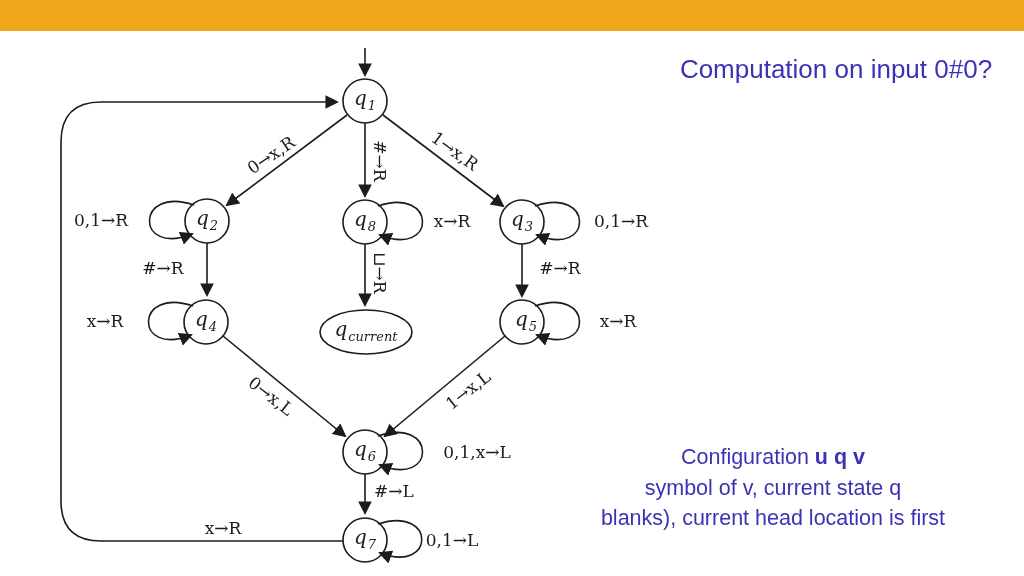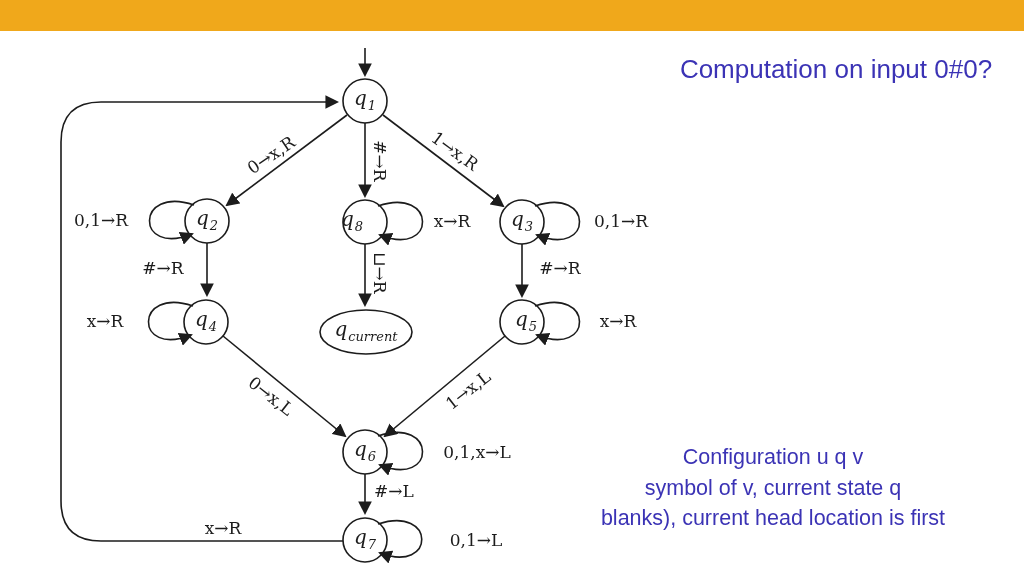--- a/index.html
+++ b/index.html
@@ -3,21 +3,21 @@
 <meta charset="utf-8">
 <style>
   html,body{margin:0;padding:0;background:#888;}
   .slide{position:relative;width:1024px;height:576px;background:var(--paper,#ffffff);
          overflow:hidden;font-family:"Liberation Sans",sans-serif;}
   .topbar{position:absolute;left:0;top:0;width:1024px;height:31px;background:var(--bar,#F0A81B);}
   .question{position:absolute;left:650px;top:54px;width:372px;text-align:center;
             font-size:26px;color:var(--blue,#3B33B5);}
   .config{position:absolute;left:533px;top:442px;width:480px;text-align:center;
           font-size:21.5px;line-height:30.5px;color:var(--blue,#3B33B5);}
-  .config .b{font-weight:normal;}
+  .config .b{font-weight:bold;}
   .diagram{position:absolute;left:0;top:0;width:1016px;height:576px;}
   .diagram svg{position:absolute;left:0;top:0;}
   .ink{stroke:var(--ink,#1c1c1c);fill:none;stroke-width:1.6;}
   .node{stroke:var(--ink,#1c1c1c);fill:#ffffff;stroke-width:1.6;}
   .state-label{position:absolute;transform:translate(-50%,-54%);color:var(--ink,#1c1c1c);
                font-family:"DejaVu Serif",serif;font-style:italic;font-size:20px;white-space:nowrap;}
   .state-label .ssub{font-size:13px;font-style:italic;margin-left:1px;}
   .elabel{position:absolute;transform:translate(-50%,-50%);color:var(--ink,#1c1c1c);
           font-family:"DejaVu Serif","DejaVu Sans",serif;font-size:17px;white-space:nowrap;}
 </style>
@@ -64,21 +64,21 @@
       <path class="ink" d="M193 306 C134 286 134 358 191 335" marker-end="url(#arr)"></path>
       <path class="ink" d="M378 206 C437 186 437 258 380 235" marker-end="url(#arr)"></path>
       <path class="ink" d="M535 206 C594 186 594 258 537 235" marker-end="url(#arr)"></path>
       <path class="ink" d="M535 306 C594 286 594 358 537 335" marker-end="url(#arr)"></path>
       <path class="ink" d="M378 436 C437 416 437 488 380 465" marker-end="url(#arr)"></path>
       <path class="ink" d="M378 524 C436 505 436 574 380 553" marker-end="url(#arr)"></path>
     </svg>
 
     <div class="state-label" style="left:365px;top:101px"><span>q</span><sub class="ssub">1</sub></div>
     <div class="state-label" style="left:207px;top:221px"><span>q</span><sub class="ssub">2</sub></div>
-    <div class="state-label" style="left:352px;top:222px"><span>q</span><sub class="ssub">8</sub></div>
+    <div class="state-label" style="left:365px;top:222px"><span>q</span><sub class="ssub">8</sub></div>
     <div class="state-label" style="left:522px;top:222px"><span>q</span><sub class="ssub">3</sub></div>
     <div class="state-label" style="left:206px;top:322px"><span>q</span><sub class="ssub">4</sub></div>
     <div class="state-label" style="left:526px;top:322px"><span>q</span><sub class="ssub">5</sub></div>
     <div class="state-label" style="left:366px;top:332px"><span>q</span><sub class="ssub">current</sub></div>
     <div class="state-label" style="left:365px;top:452px"><span>q</span><sub class="ssub">6</sub></div>
     <div class="state-label" style="left:365px;top:540px"><span>q</span><sub class="ssub">7</sub></div>
 
     <div class="elabel" style="left:271px;top:155px;transform:translate(-50%,-50%) rotate(-34deg)">0→x,R</div>
     <div class="elabel" style="left:455px;top:151px;transform:translate(-50%,-50%) rotate(36deg)">1→x,R</div>
     <div class="elabel" style="left:380px;top:161px;transform:translate(-50%,-50%) rotate(90deg)">#→R</div>
@@ -87,21 +87,21 @@
     <div class="elabel" style="left:621px;top:221px">0,1→R</div>
     <div class="elabel" style="left:163px;top:268px">#→R</div>
     <div class="elabel" style="left:560px;top:268px">#→R</div>
     <div class="elabel" style="left:380px;top:273px;transform:translate(-50%,-50%) rotate(90deg)">⊔→R</div>
     <div class="elabel" style="left:105px;top:321px">x→R</div>
     <div class="elabel" style="left:618px;top:321px">x→R</div>
     <div class="elabel" style="left:271px;top:396px;transform:translate(-50%,-50%) rotate(38deg)">0→x,L</div>
     <div class="elabel" style="left:468px;top:390px;transform:translate(-50%,-50%) rotate(-38deg)">1→x,L</div>
     <div class="elabel" style="left:477px;top:452px">0,1,x→L</div>
     <div class="elabel" style="left:394px;top:491px">#→L</div>
-    <div class="elabel" style="left:476px;top:540px">0,1→L</div>
+    <div class="elabel" style="left:452px;top:540px">0,1→L</div>
     <div class="elabel" style="left:223px;top:528px">x→R</div>
   </div>
 
   <div class="config">
     <div><span>Configuration</span> <span class="b">u q v</span></div>
     <div>symbol of v, current state q</div>
     <div>blanks), current head location is first</div>
   </div>
 </div>
 

